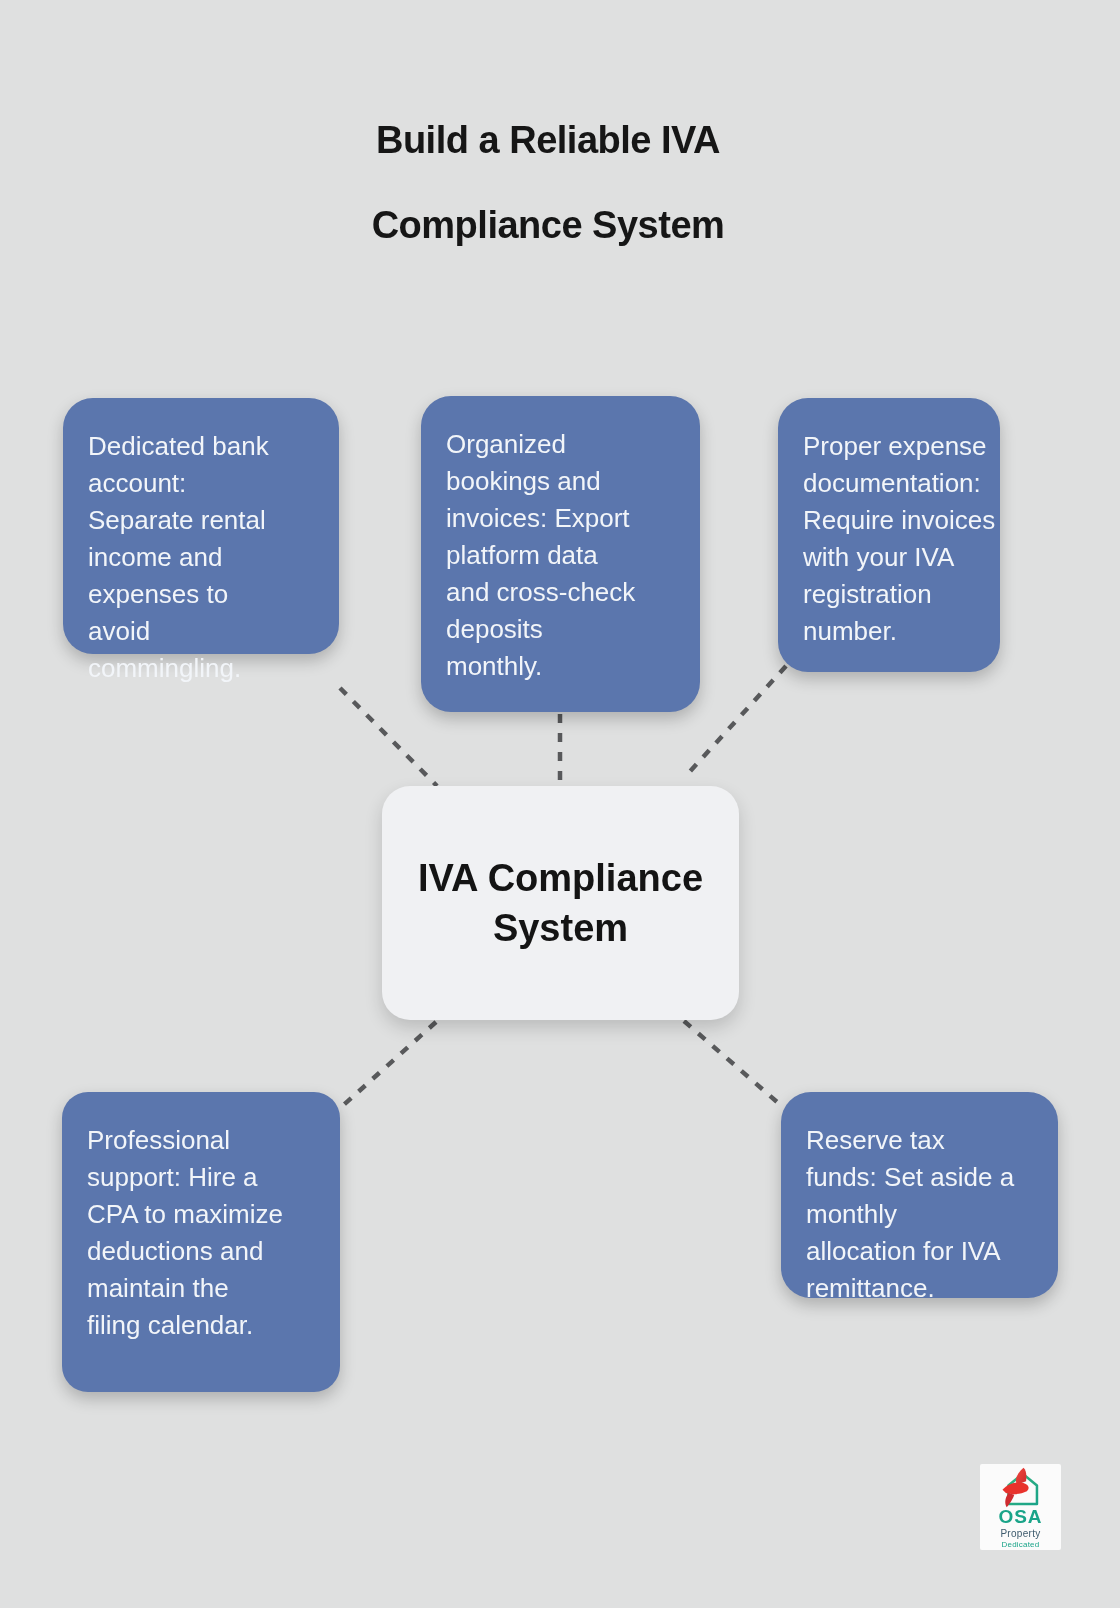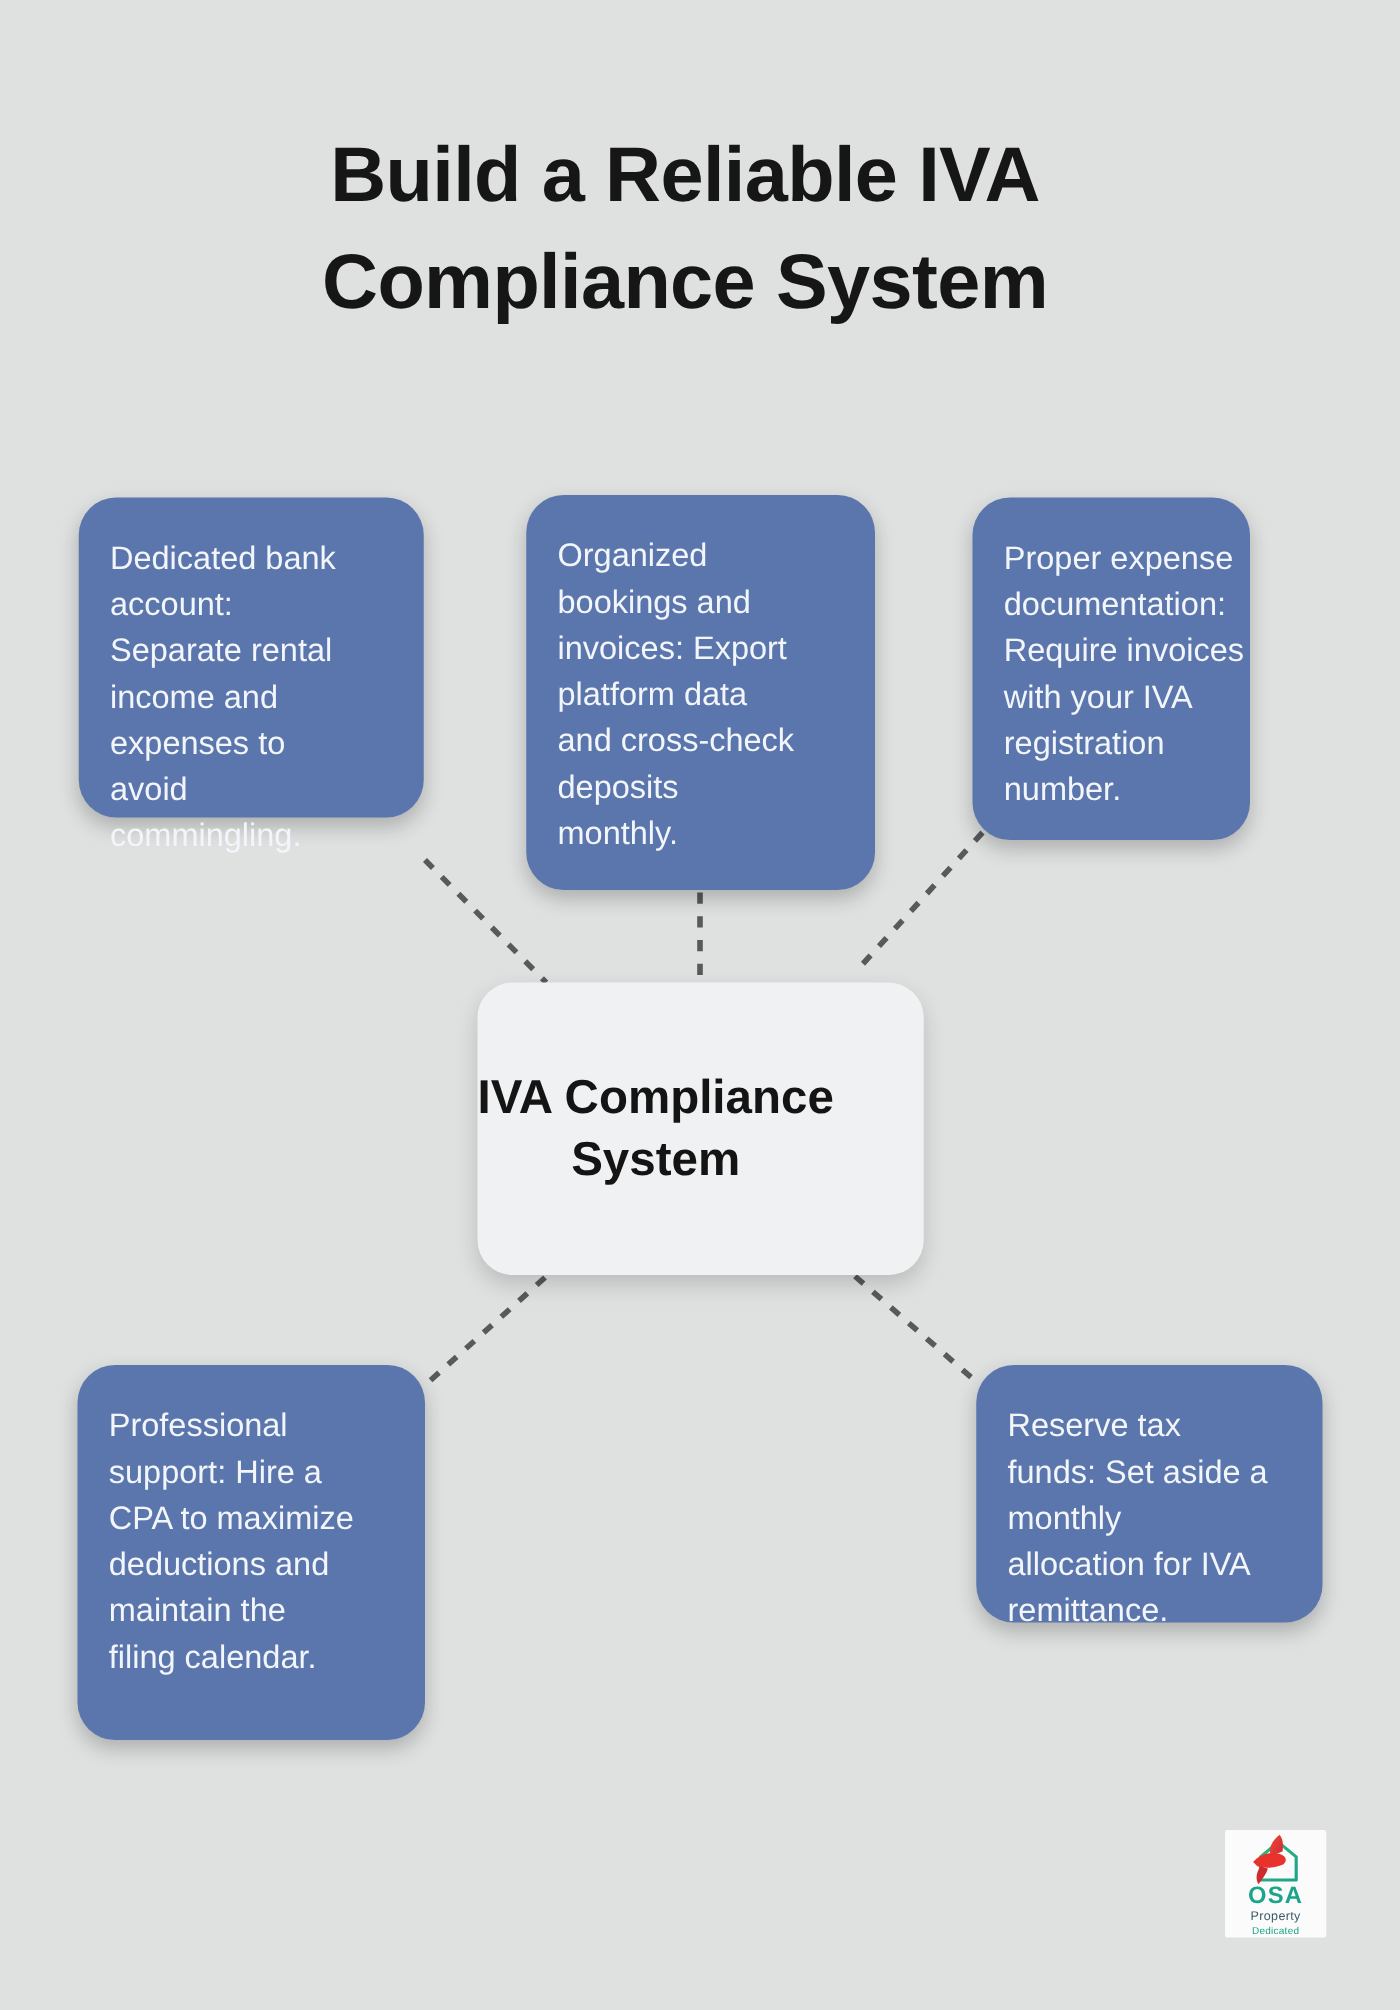--- a/index.html
+++ b/index.html
@@ -7,21 +7,21 @@
     width: 1120px; height: 1608px;
     font-family: "Liberation Sans", "DejaVu Sans", sans-serif;
     overflow: hidden;
   }
   body { background: #dfe0e0; position: relative; }
 
   .title {
     position: absolute;
     left: 0; top: 98px; width: 1096px;
     text-align: center;
-    font-size: 62px;
+    font-size: 38px;
     line-height: 85px;
     font-weight: 700;
     color: #161616;
     letter-spacing: -0.5px;
     white-space: pre-line;
   }
 
   .connectors {
     position: absolute; left: 0; top: 0;
     width: 1120px; height: 1608px;
@@ -38,31 +38,31 @@
   }
   .node .node-text {
     font-size: 26px;
     line-height: 37px;
     white-space: pre;
     font-weight: 400;
   }
   .n1 { left: 63px;  top: 398px;  width: 276px; height: 256px; }
   .n2 { left: 421px; top: 396px;  width: 279px; height: 316px; }
   .n3 { left: 778px; top: 398px;  width: 222px; height: 274px; }
-  .n4 { left: 62px;  top: 1092px; width: 278px; height: 300px; }
+  .n4 { left: 62px;  top: 1092px; width: 278px; height: 300px; border-radius: 26px; }
   .n5 { left: 781px; top: 1092px; width: 277px; height: 206px; }
 
   .center-node {
     position: absolute;
     left: 382px; top: 786px;
     width: 357px; height: 234px;
     background: #f0f1f3;
     border-radius: 28px;
     box-shadow: 0 8px 18px rgba(0,0,0,0.16);
-    display: flex; align-items: center; justify-content: flex-start;
+    display: flex; align-items: center; justify-content: center;
   }
   .center-label {
     font-size: 38px;
     line-height: 50px;
     font-weight: 700;
     color: #141414;
     text-align: center;
     white-space: pre-line;
   }
 

